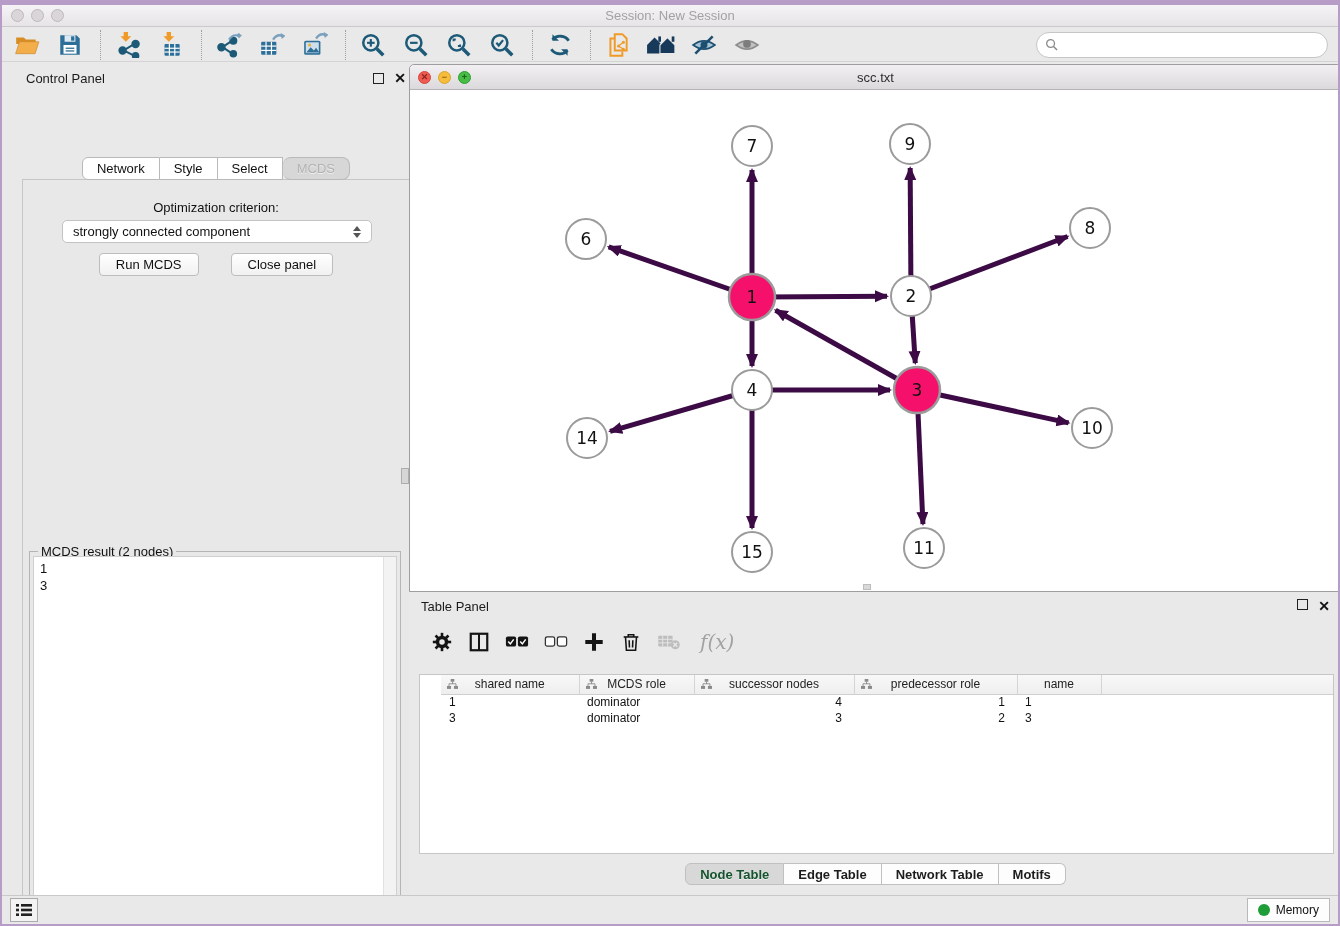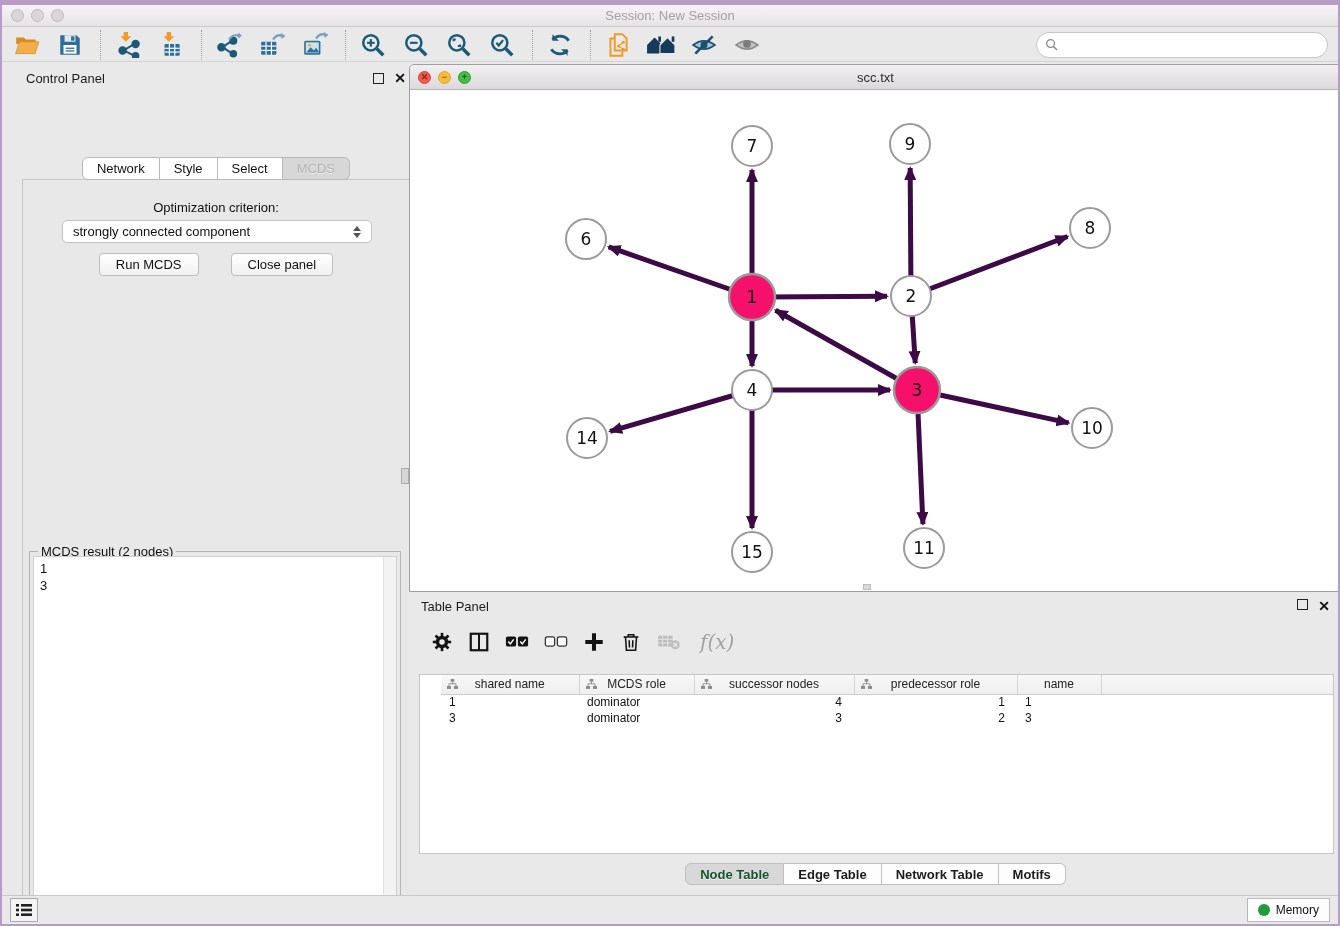--- a/index.html
+++ b/index.html
@@ -30,21 +30,21 @@
   .control-panel { position:absolute; left:14px; top:62px; width:400px; height:833px; background:#e9e9e9; }
   .panel-head { height:32px; display:flex; align-items:center; padding:0 10px; font-size:13px; color:#1b1b1b; }
   .panel-head .ph-icons { margin-left:auto; display:flex; gap:10px; align-items:center; }
   .ph-float { width:11px; height:11px; border:1.5px solid #222; }
   .ph-close { font-size:14px; font-weight:bold; color:#111; line-height:1; }
   .ctab-row { position:absolute; left:0; top:95px; width:100%; display:flex; justify-content:center; z-index:2; }
   .ctab { height:23px; padding:0 14px; background:#fff; border:1px solid #b9b9b9; border-left-width:0;
           font-size:13px; display:flex; align-items:center; color:#111; }
   .ctab:first-child { border-left-width:1px; border-radius:6px 0 0 6px; }
   .ctab:last-child { border-radius:0 6px 6px 0; }
-  .ctab.active { background:#d7d7d7; color:#b2b2b2; text-shadow:0 1px 0 #eee; }
+  .ctab.active { background:#d7d7d7; color:#b2b2b2; text-shadow:0 1px 0 #eee;border-radius:8px; }
   .cp-body { position:absolute; left:6px; top:117px; width:388px; height:760px; border:1px solid #c6c6c6;
              background:#e8e8e8; }
   .opt-label { margin-top:20px; text-align:center; font-size:13px; color:#111; }
   .criterion { position:absolute; left:39px; top:40px; width:310px; height:23px; background:#fff;
                border:1px solid #c3c3c3; border-radius:5px; font-size:13px; display:flex; align-items:center;
                padding:0 10px; color:#111; }
   .stepper { margin-left:auto; display:flex; flex-direction:column; gap:2px; }
   .stepper i { width:0; height:0; border-left:4px solid transparent; border-right:4px solid transparent; display:block; }
   .stepper .up { border-bottom:5px solid #555; }
   .stepper .dn { border-top:5px solid #555; }

